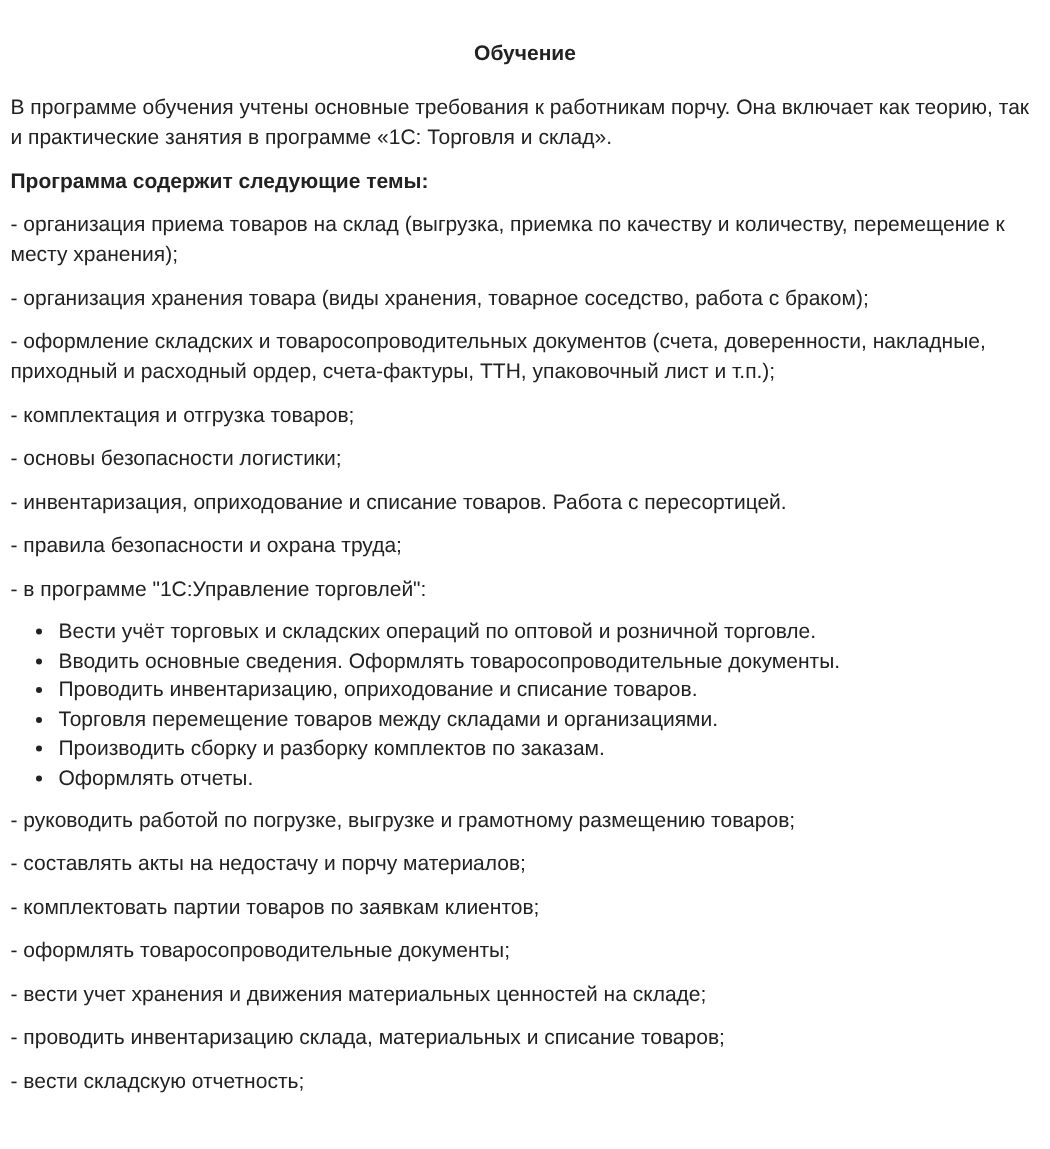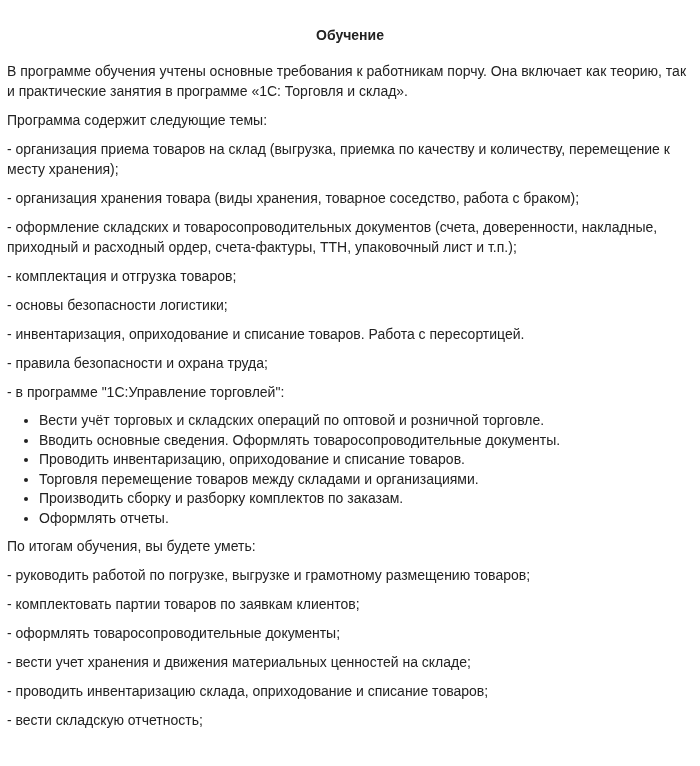--- a/index.html
+++ b/index.html
@@ -7,21 +7,21 @@
       width: 700px; height: 766px; overflow: hidden;
       font-family: "Liberation Sans", "DejaVu Sans", sans-serif;
       font-size: 14px; color: #222222;
     }
     .doc { padding: 9px 7px 0 7px; }
     .title {
       text-align: center; font-weight: bold; font-size: 14px;
       line-height: 20px; margin: 16px;
     }
     .intro { margin: 0 0 9px 0; line-height: 20px; }
-    .heading { font-weight: normal; margin: 0 0 9px 0; line-height: 20px; }
+    .heading { font-weight: bold; margin: 0 0 9px 0; line-height: 20px; }
     .p { margin: 0 0 9px 0; line-height: 20px; }
     ul.bullets { margin: 5px 0 8px 0; padding-left: 32px; list-style: disc; }
     ul.bullets li { line-height: 19.5px; margin: 0; }
   </style>
 </head>
 <body>
 
 <div class="doc">
   <p class="title">Обучение</p>
   <p class="intro">В программе обучения учтены основные требования к работникам порчу. Она включает как теорию, так и практические занятия в программе «1С: Торговля и склад».</p>
@@ -38,20 +38,20 @@
 
   <ul class="bullets">
     <li>Вести учёт торговых и складских операций по оптовой и розничной торговле.</li>
     <li>Вводить основные сведения. Оформлять товаросопроводительные документы.</li>
     <li>Проводить инвентаризацию, оприходование и списание товаров.</li>
     <li>Торговля перемещение товаров между складами и организациями.</li>
     <li>Производить сборку и разборку комплектов по заказам.</li>
     <li>Оформлять отчеты.</li>
   </ul>
 
-  <p class="heading">По итогам обучения, вы будете уметь:</p>
   <p class="p">- руководить работой по погрузке, выгрузке и грамотному размещению товаров;</p>
+  <p class="p">- составлять акты на недостачу и порчу материалов;</p>
   <p class="p">- комплектовать партии товаров по заявкам клиентов;</p>
   <p class="p">- оформлять товаросопроводительные документы;</p>
   <p class="p">- вести учет хранения и движения материальных ценностей на складе;</p>
-  <p class="p">- проводить инвентаризацию склада, оприходование и списание товаров;</p>
+  <p class="p">- проводить инвентаризацию склада, материальных и списание товаров;</p>
   <p class="p">- вести складскую отчетность;</p>
 </div>
 
 </body></html>

